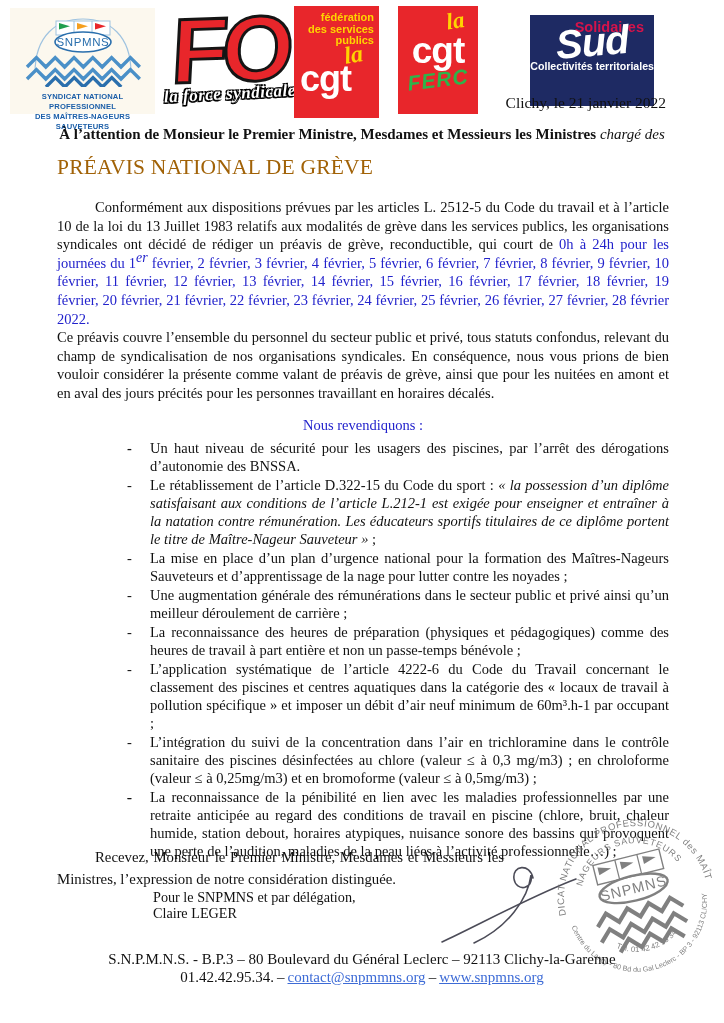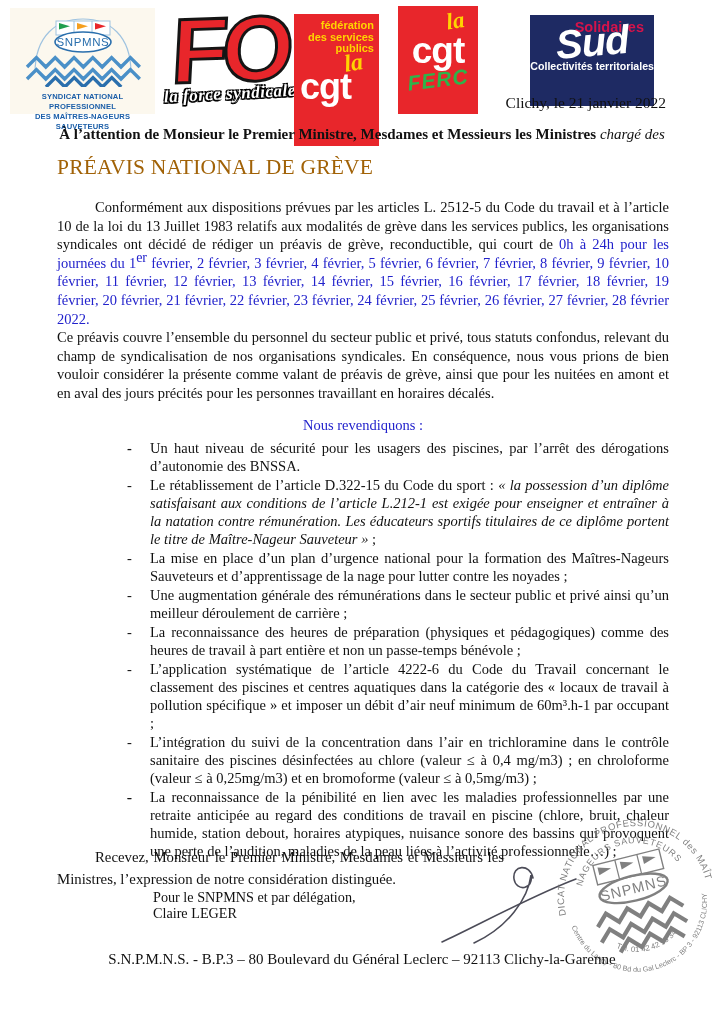--- a/index.html
+++ b/index.html
@@ -15,21 +15,21 @@
                   line-height:9.5px;color:#1b5ea8;letter-spacing:.15px;margin-top:1px;text-align:center;}
 
   .logo-fo{left:152px;top:-6px;width:140px;height:116px;}
   .fo-letters{font-family:"Liberation Sans",sans-serif;font-weight:900;font-size:92px;line-height:98px;
               color:#e8262b;-webkit-text-stroke:3px #151515;letter-spacing:-6px;
               transform:skewX(-5deg) rotate(-2deg);margin-left:10px;}
   .fo-tagline{position:absolute;left:2px;bottom:12px;font-style:italic;font-weight:bold;font-size:17px;
               color:#fff;letter-spacing:.5px;transform:rotate(-3deg);white-space:nowrap;
               text-shadow:-1.4px -1.4px 0 #000,1.4px -1.4px 0 #000,-1.4px 1.4px 0 #000,1.4px 1.4px 0 #000,0 1.6px 0 #000;}
 
-  .logo-cgt{left:284px;top:0;width:85px;height:132px;background:#e8262b;overflow:hidden;margin-top:8px;}
+  .logo-cgt{left:284px;top:0;width:85px;height:112px;background:#e8262b;overflow:hidden;}
   .cgt-fed{font-family:"Liberation Sans",sans-serif;font-weight:bold;color:#ffd400;
            font-size:11px;line-height:11.5px;text-align:right;padding:6px 5px 0 0;}
   .cgt-la{font-style:italic;font-weight:bold;color:#ffd400;font-size:24px;line-height:20px;
           text-align:right;padding-right:16px;transform:rotate(-9deg);}
   .cgt-acr{font-family:"Liberation Sans",sans-serif;font-weight:bold;color:#fff;
            font-size:36px;line-height:30px;padding-left:6px;margin-top:-3px;letter-spacing:-1px;}
 
   .logo-ferc{left:388px;top:0;width:80px;height:108px;background:#e8262b;overflow:hidden;}
   .ferc-la{font-style:italic;font-weight:bold;color:#ffd400;font-size:23px;line-height:24px;
            text-align:right;padding:6px 14px 0 0;transform:rotate(-9deg);}
@@ -56,21 +56,21 @@
   .it{font-style:italic;}
 
   .title{position:absolute;top:155px;left:57px;margin:0;font-weight:normal;
          font-size:21.5px;color:#a16207;letter-spacing:.2px;}
 
   .content{position:absolute;top:198px;left:57px;width:612px;font-size:14.5px;
            line-height:18.6px;text-align:justify;}
   .content p{margin:0;}
   .p1{text-indent:38px;}
   .blue{color:#2222cc;}
-  sup.blue{font-size:14px;vertical-align:super;line-height:0;}
+  sup.blue{font-size:14px;vertical-align:super;line-height:0;font-style:italic;}
 
   .demands-heading{text-align:center;color:#2222cc;margin:13px 0 5px 0;}
 
   ul.demands{margin:0;padding:0 0 0 68px;list-style:none;line-height:18px;}
   ul.demands li{position:relative;padding-left:25px;text-align:justify;margin:0 0 1px 0;}
   ul.demands li .dash{position:absolute;left:2px;top:0;}
   ul.demands li:first-child .dash{font-weight:bold;}
 
   .closing{position:absolute;top:846px;left:57px;width:447px;margin:0;font-size:14.8px;
            line-height:22px;text-align:justify;text-indent:38px;}
@@ -153,21 +153,21 @@
     <p class="p1"><span>Conformément aux dispositions prévues par les articles L. 2512-5 du Code du travail et à l’article 10 de la loi du 13 Juillet 1983 relatifs aux modalités de grève dans les services publics, les organisations syndicales ont décidé de rédiger un préavis de grève, reconductible, qui court de </span><span class="blue">0h à 24h pour les journées du 1</span><sup class="blue">er</sup><span class="blue"> février, 2 février, 3 février, 4 février, 5 février, 6 février, 7 février, 8 février, 9 février, 10 février, 11 février, 12 février, 13 février, 14 février, 15 février, 16 février, 17 février, 18 février, 19 février, 20 février, 21 février, 22 février, 23 février, 24 février, 25 février, 26 février, 27 février, 28 février 2022.</span></p>
     <p class="p2">Ce préavis couvre l’ensemble du personnel du secteur public et privé, tous statuts confondus, relevant du champ de syndicalisation de nos organisations syndicales. En conséquence, nous vous prions de bien vouloir considérer la présente comme valant de préavis de grève, ainsi que pour les nuitées en amont et en aval des jours précités pour les personnes travaillant en horaires décalés.</p>
     <div class="demands-heading blue">Nous revendiquons :</div>
     <ul class="demands">
         <li><span class="dash">-</span><span>Un haut niveau de sécurité pour les usagers des piscines, par l’arrêt des dérogations d’autonomie des BNSSA.</span></li>
         <li><span class="dash">-</span><span>Le rétablissement de l’article D.322-15 du Code du sport : </span><span class="it">« la possession d’un diplôme satisfaisant aux conditions de l’article L.212-1 est exigée pour enseigner et entraîner à la natation contre rémunération. Les éducateurs sportifs titulaires de ce diplôme portent le titre de Maître-Nageur Sauveteur »</span><span> ;</span></li>
         <li><span class="dash">-</span><span>La mise en place d’un plan d’urgence national pour la formation des Maîtres-Nageurs Sauveteurs et d’apprentissage de la nage pour lutter contre les noyades ;</span></li>
         <li><span class="dash">-</span><span>Une augmentation générale des rémunérations dans le secteur public et privé ainsi qu’un meilleur déroulement de carrière ;</span></li>
         <li><span class="dash">-</span><span>La reconnaissance des heures de préparation (physiques et pédagogiques) comme des heures de travail à part entière et non un passe-temps bénévole ;</span></li>
         <li><span class="dash">-</span><span>L’application systématique de l’article 4222-6 du Code du Travail concernant le classement des piscines et centres aquatiques dans la catégorie des « locaux de travail à pollution spécifique » et imposer un débit d’air neuf minimum de 60m³.h-1 par occupant ;</span></li>
-        <li><span class="dash">-</span><span>L’intégration du suivi de la concentration dans l’air en trichloramine dans le contrôle sanitaire des piscines désinfectées au chlore (valeur ≤ à 0,4 mg/m3) ; en chroloforme (valeur ≤ à 0,25mg/m3) et en bromoforme (valeur ≤ à 0,5mg/m3) ;</span></li>
+        <li><span class="dash">-</span><span>L’intégration du suivi de la concentration dans l’air en trichloramine dans le contrôle sanitaire des piscines désinfectées au chlore (valeur ≤ à 0,3 mg/m3) ; en chroloforme (valeur ≤ à 0,25mg/m3) et en bromoforme (valeur ≤ à 0,5mg/m3) ;</span></li>
         <li><span class="dash">-</span></li>
         <li><span class="dash">-</span><span>La reconnaissance de la pénibilité en lien avec les maladies professionnelles par une retraite anticipée au regard des conditions de travail en piscine (chlore, bruit, chaleur humide, station debout, horaires atypiques, nuisance sonore des bassins qui provoquent une perte de l’audition, maladies de la peau liées à l’activité professionnelle…) ;</span></li>
       </ul>
   </div>
 
   <p class="closing">Recevez, Monsieur le Premier Ministre, Mesdames et Messieurs les Ministres, l’expression de notre considération distinguée.</p>
 
   <div class="sigblock">
     <div>Pour le SNPMNS et par délégation,</div>
     <div>Claire LEGER</div>
@@ -200,15 +200,18 @@
       <ellipse cx="84" cy="74" rx="35" ry="12.5" fill="none" stroke="#6f6f6f" stroke-width="2.4"></ellipse>
       <text x="84" y="79" text-anchor="middle" font-size="14.5" letter-spacing="1">SNPMNS</text>
       <path d="M40,103 l11,-11 l11,11 l11,-11 l11,11 l11,-11 l11,11 l11,-11 l11,11" fill="none" stroke="#6f6f6f" stroke-width="4.2"></path>
       <path d="M40,119 l11,-11 l11,11 l11,-11 l11,11 l11,-11 l11,11 l11,-11 l11,11" fill="none" stroke="#6f6f6f" stroke-width="4.2"></path>
       <path d="M56,133 l11,-11 l11,11 l11,-11 l11,11 l11,-11 l11,11" fill="none" stroke="#6f6f6f" stroke-width="4.2"></path>
     </g>
   </svg>
 
   <div class="footer">
     <div>S.N.P.M.N.S. - B.P.3 – 80 Boulevard du Général Leclerc – 92113 Clichy-la-Garenne</div>
+    <div>
+      <span>01.42.42.95.34.</span><span class="sep">–</span><a class="link">contact@snpmmns.org</a><span class="sep">–</span><a class="link">www.snpmns.org</a>
+    </div>
   </div>
 
 </div>
 
 </body></html>

